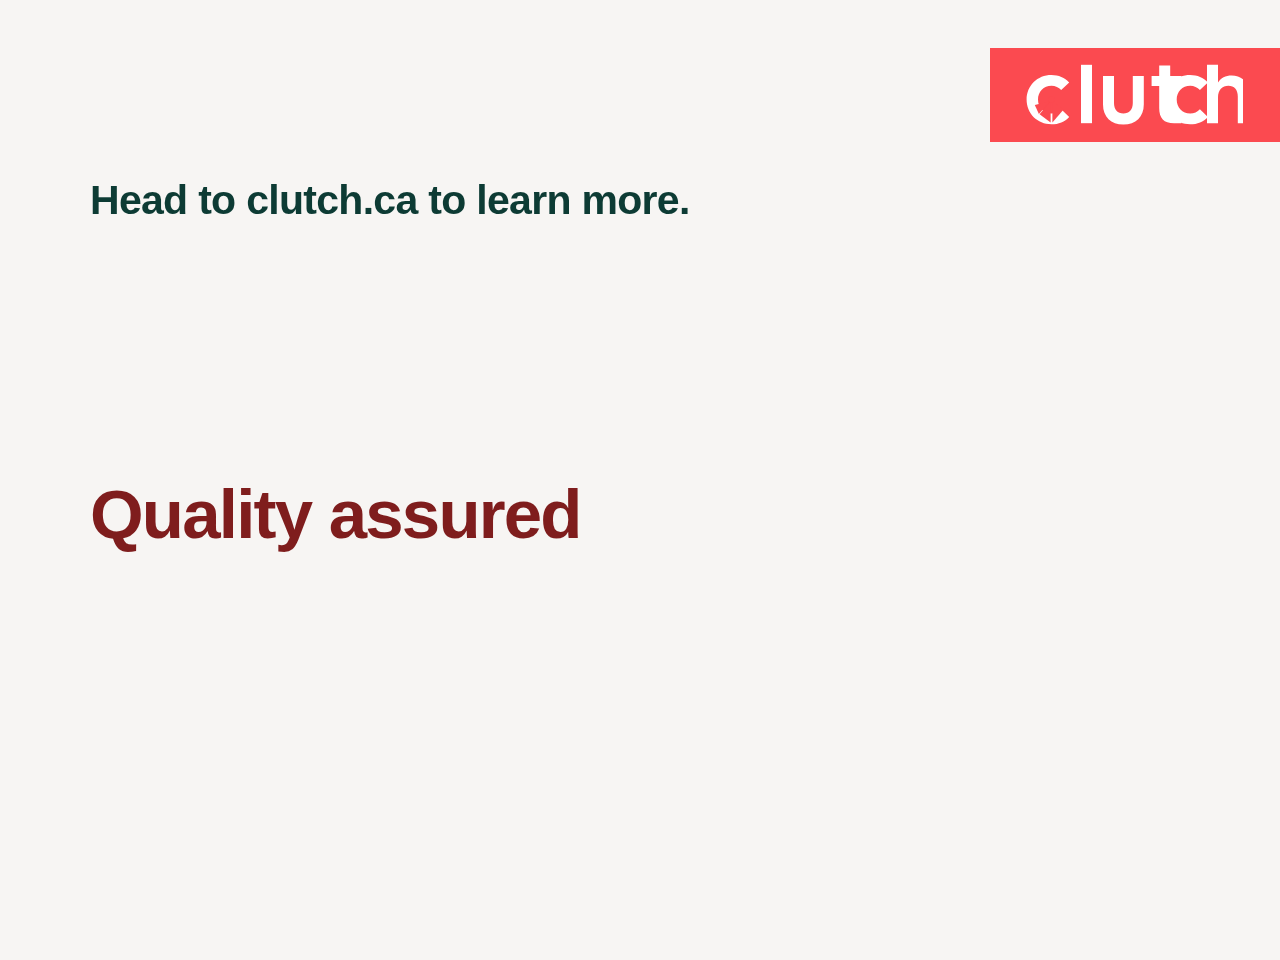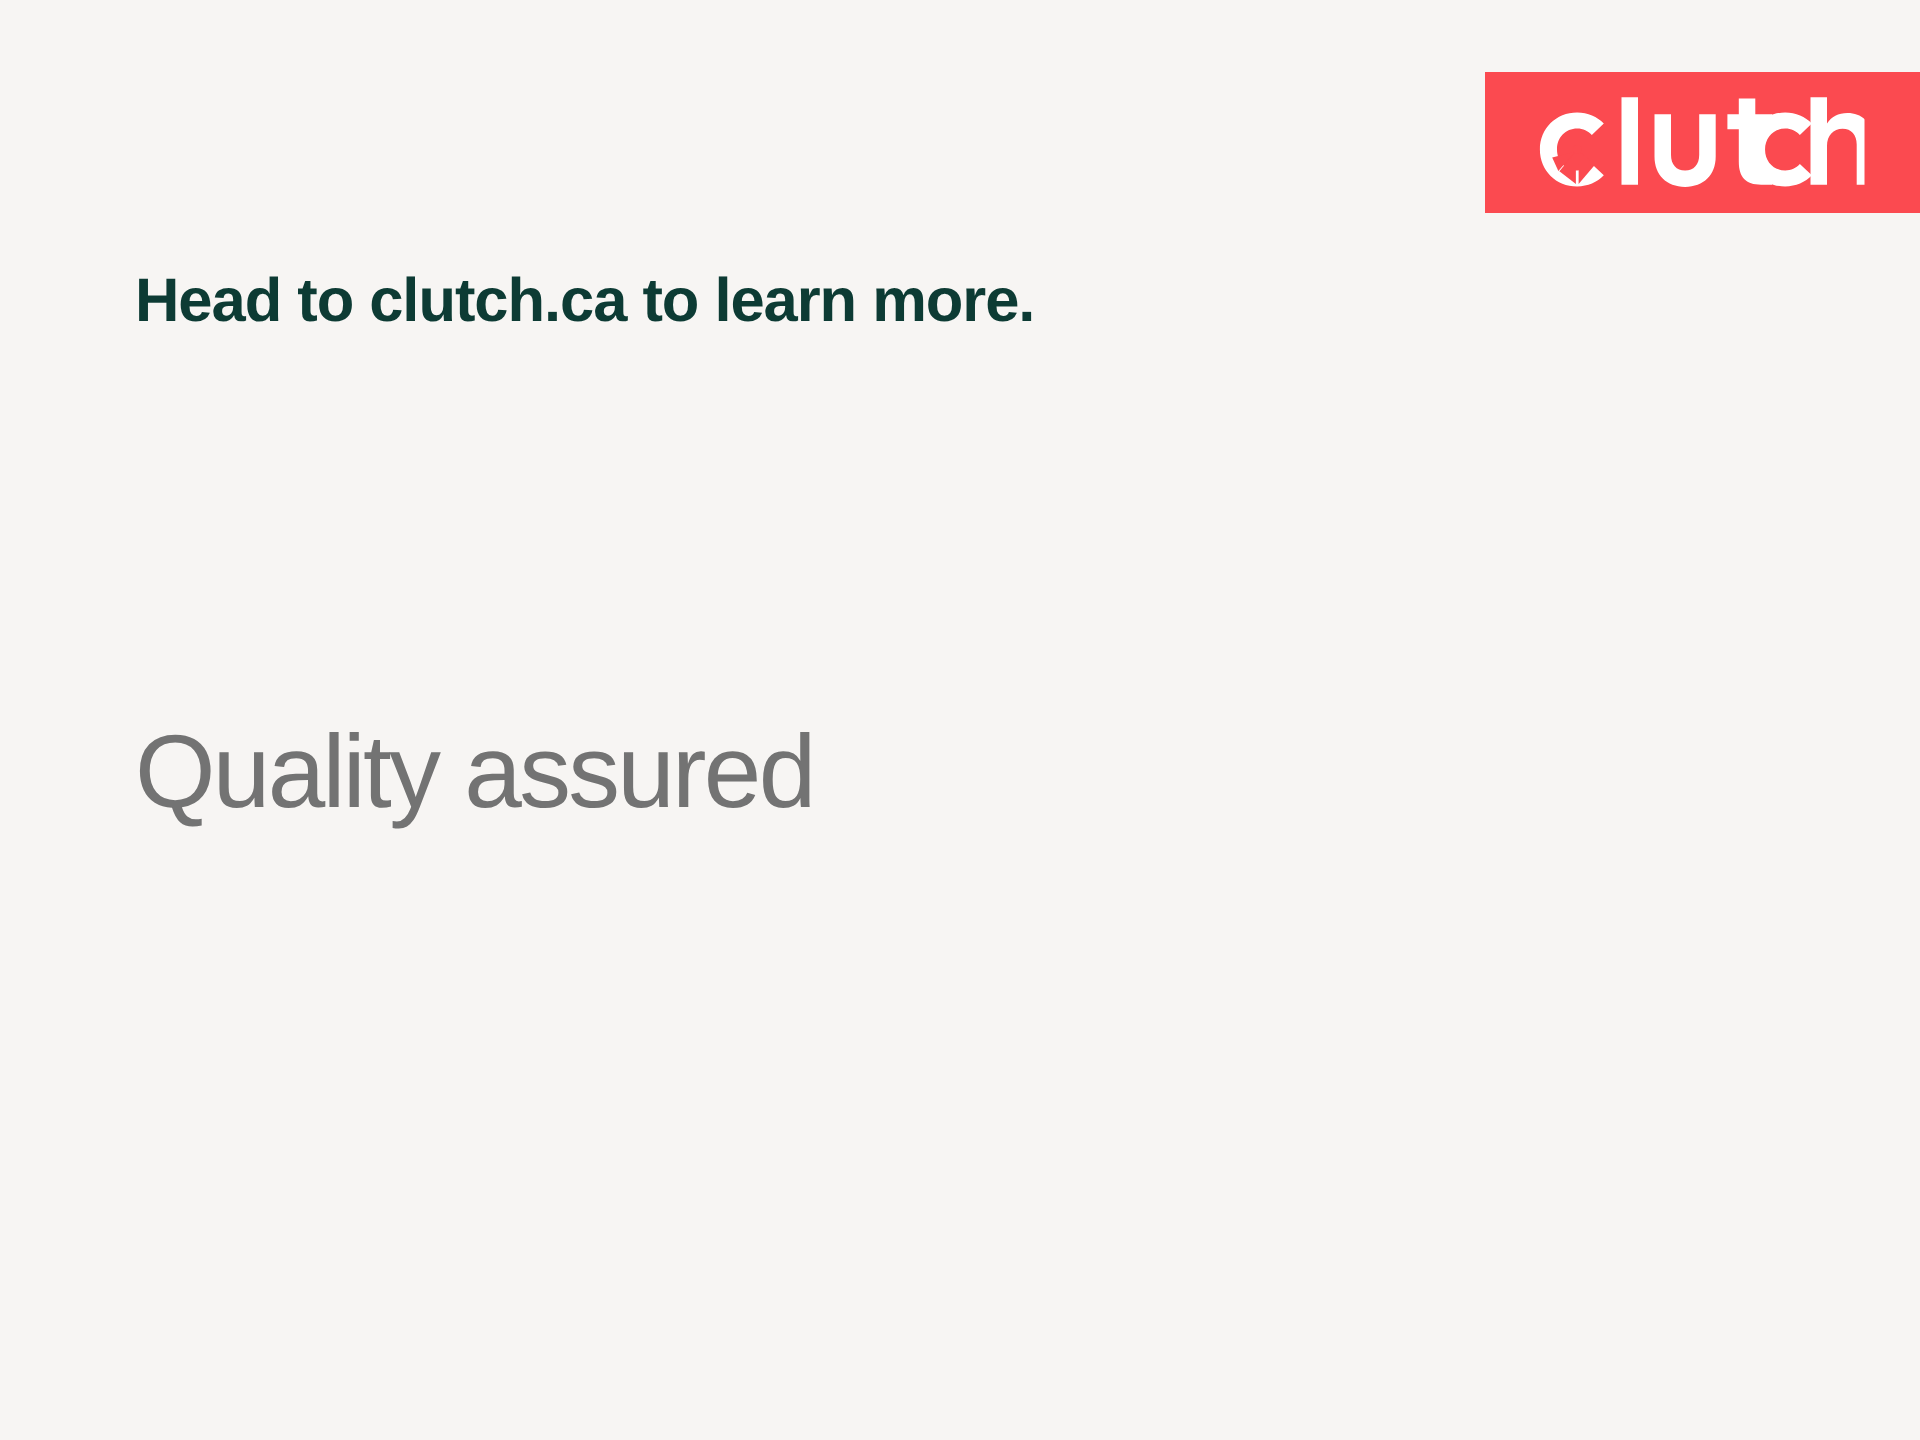--- a/index.html
+++ b/index.html
@@ -67,23 +67,23 @@
     color: #0d3b34;
     line-height: 1.1;
     white-space: nowrap;
   }
 
   .headline {
     position: absolute;
     top: 433px;
     left: 0;
     font-size: 69px;
-    font-weight: 400;
+    font-weight: 700;
     letter-spacing: -1.8px;
-    color: #737373;
+    color: #7f1d1d;
     line-height: 1.05;
     white-space: nowrap;
     text-align: right;
   }
 
   .body-copy {
     position: absolute;
     top: 542px;
     left: 0;
     font-size: 51px;

